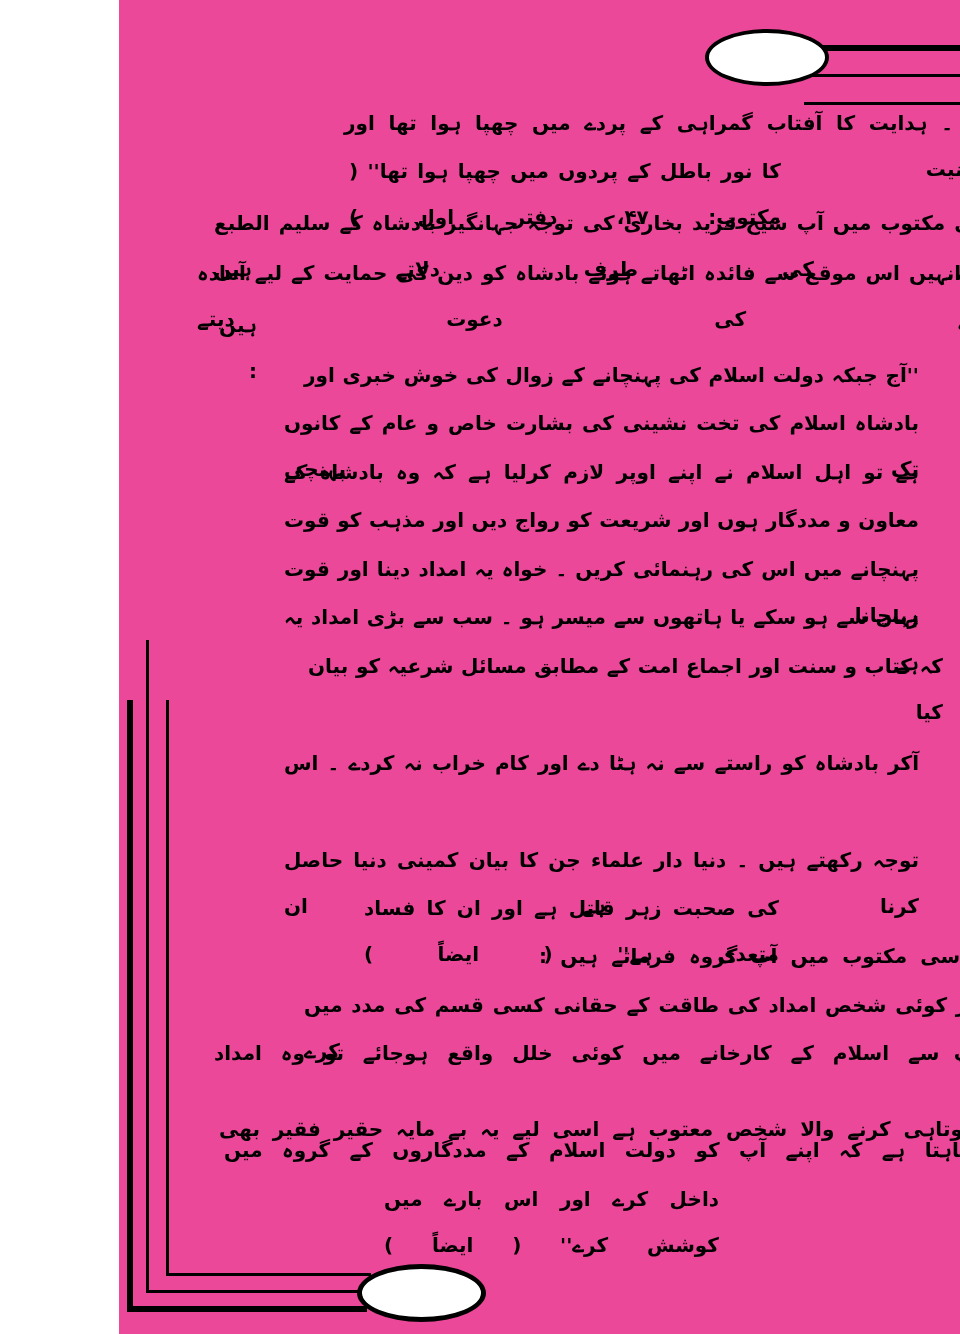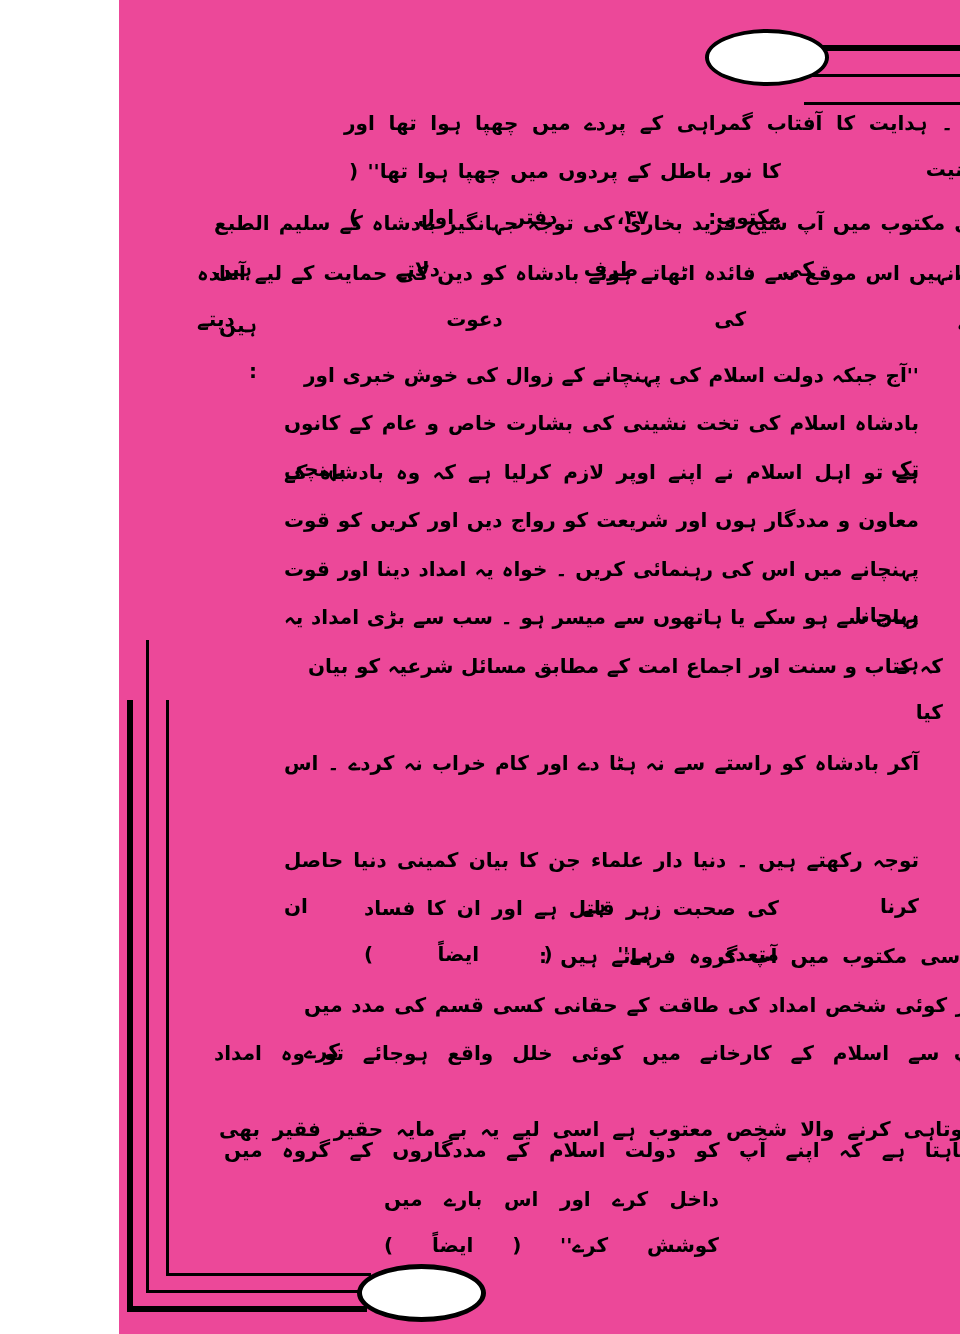--- a/index.html
+++ b/index.html
@@ -66,21 +66,21 @@
   <div class="ln" style="top:100px;left:225px;width:655px;">تھے ۔ ہدایت کا آفتاب گمراہی کے پردے میں چھپا ہوا تھا اور حقانیت</div>
   <div class="ln" style="top:148px;left:230px;width:432px;">کا نور باطل کے پردوں میں چھپا ہوا تھا'' ( مکتوب: ۴۷، دفتر اول )</div>
 
   <div class="ln" style="top:200px;left:95px;width:787px;">اسی مکتوب میں آپ شیخ فرید بخاری کی توجہ جہانگیر بادشاہ کے سلیم الطبع ہونے کی طرف دلاتے ہیں</div>
   <div class="ln" style="top:250px;left:78px;width:804px;">اور انہیں اس موقع سے فائدہ اٹھاتے ہوئے بادشاہ کو دین کی حمایت کے لیے آمادہ کرنے کی دعوت دیتے</div>
   <div class="ln" style="top:302px;left:93px;width:45px;">ہیں :</div>
 
   <div class="ln" style="top:352px;left:185px;width:615px;">''آج جبکہ دولت اسلام کی پہنچانے کے زوال کی خوش خبری اور</div>
   <div class="ln" style="top:400px;left:165px;width:635px;">بادشاہ اسلام کی تخت نشینی کی بشارت خاص و عام کے کانوں تک پہنچی</div>
   <div class="ln" style="top:449px;left:165px;width:635px;">ہے تو اہل اسلام نے اپنے اوپر لازم کرلیا ہے کہ وہ بادشاہ کے</div>
-  <div class="ln" style="top:497px;left:165px;width:635px;">معاون و مددگار ہوں اور شریعت کو رواج دیں اور کریں کو قوت</div>
+  <div class="ln" style="top:497px;left:165px;width:635px;">معاون و مددگار ہوں اور شریعت کو رواج دیں اور مذہب کو قوت</div>
   <div class="ln" style="top:546px;left:165px;width:635px;">پہنچانے میں اس کی رہنمائی کریں ۔ خواہ یہ امداد دینا اور قوت پہنچانا</div>
   <div class="ln" style="top:594px;left:165px;width:635px;">زبان سے ہو سکے یا ہاتھوں سے میسر ہو ۔ سب سے بڑی امداد یہ ہے</div>
   <div class="ln" style="top:643px;left:165px;width:635px;margin-left:24px;">کہ کتاب و سنت اور اجماع امت کے مطابق مسائل شرعیہ کو بیان کیا</div>
   <div class="ln" style="top:740px;left:165px;width:635px;">آکر بادشاہ کو راستے سے نہ ہٹا دے اور کام خراب نہ کردے ۔ اس</div>
   <div class="ln" style="top:837px;left:165px;width:635px;">توجہ رکھتے ہیں ۔ دنیا دار علماء جن کا بیان کمینی دنیا حاصل کرنا ہے ان</div>
   <div class="ln" style="top:885px;left:245px;width:415px;">کی صحبت زہر قاتل ہے اور ان کا فساد متعدی ہے'' ( ایضاً )</div>
 
   <div class="ln" style="top:933px;left:420px;width:428px;">اسی مکتوب میں آپ گروہ فرماتے ہیں :</div>
 
   <div class="ln" style="top:982px;left:185px;width:695px;">''اگر کوئی شخص امداد کی طاقت کے حقانی کسی قسم کی مدد میں کمی کرے</div>

